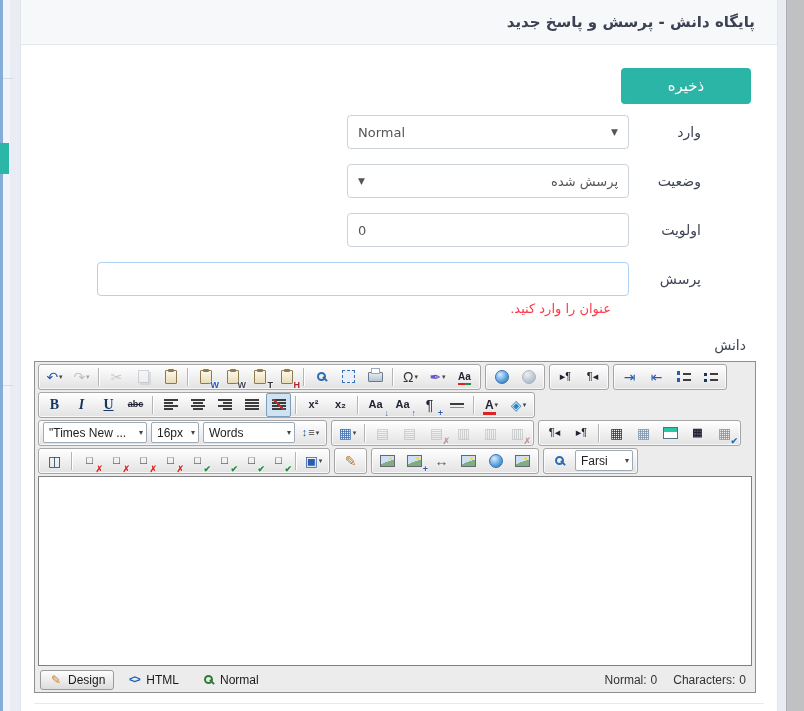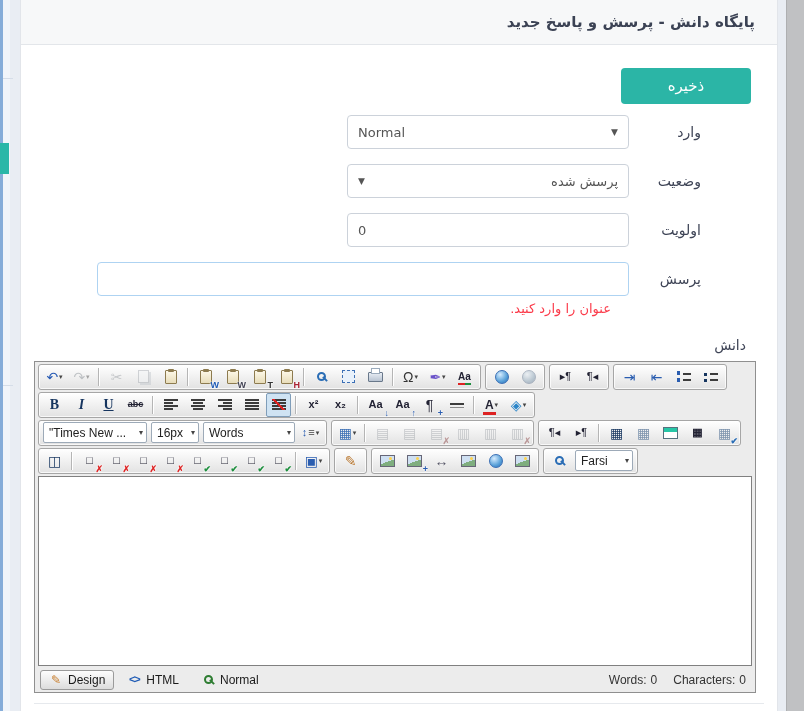--- a/index.html
+++ b/index.html
@@ -494,21 +494,21 @@
             </span>
           <span>HTML</span>
         </div>
         <div class="etab">
           <span class="tb-ic">
               <span class="g ic-mag" style="color: rgb(46, 125, 50);"></span>
             </span>
           <span>Normal</span>
         </div>
         <div class="estats">
-          <span>Words:</span>
+          <span>Normal:</span>
           <span>0</span>
           <span class="gap"></span>
           <span>Characters:</span>
           <span>0</span>
         </div>
       </div>
     </div>
 
     <div class="bdiv"></div>
   </div>

